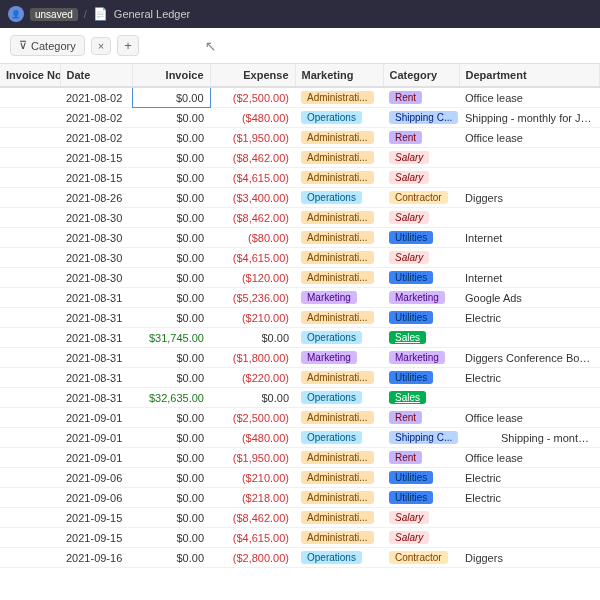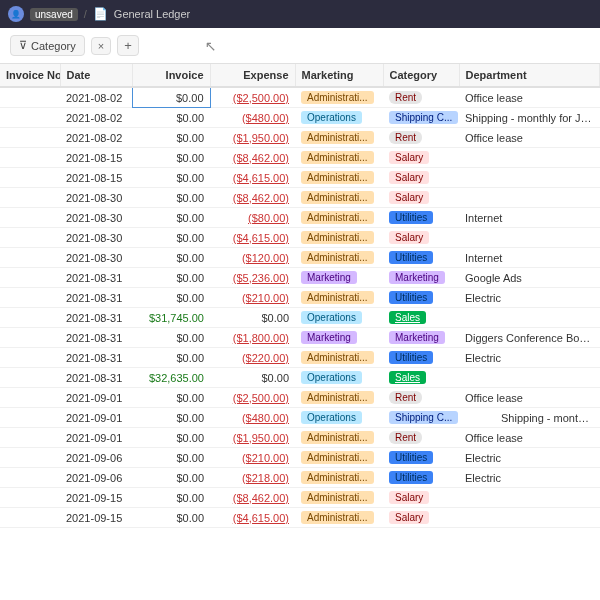--- a/index.html
+++ b/index.html
@@ -128,42 +128,41 @@
     tbody td {
       padding: 3px 6px;
       color: #333;
       white-space: nowrap;
       overflow: hidden;
       text-overflow: ellipsis;
       font-size: 11px;
     }
     .expense-cell {
       color: #cc3333;
-      text-decoration: underline;
     }
     .expense-zero {
       color: #333;
     }
     .active-cell {
       border: 1px solid #4a90d9;
       background: #fff;
     }
     .tag {
       display: inline-block;
       padding: 1px 6px;
       border-radius: 3px;
       font-size: 10px;
       font-weight: 500;
     }
     .tag-admin { background: #ffe0b0; color: #7a4800; }
     .tag-operations { background: #b8e8ff; color: #005a80; }
     .tag-marketing { background: #d4b8ff; color: #4a0080; }
-    .tag-rent { background: #e5e5e5; color: #800000; border-radius: 6px; }
+    .tag-rent { background: #c4b5fd; color: #800000; }
     .tag-shipping { background: #b8d4ff; color: #002080; }
-    .tag-salary { background: #ffe0e0; color: #800000; }
+    .tag-salary { background: #ffe0e0; color: #800000; font-style: italic; }
     .tag-cogs { background: #d0ffe0; color: #005000; }
     .tag-contractor { background: #ffe8b8; color: #804000; }
     .tag-utilities { background: #3b82f6; color: #003060; }
     .tag-sales { background: #00b050; color: #fff; text-decoration: underline; }
     .tag-marketing-cat { background: #d4b8ff; color: #4a0080; }
   </style>
 </head>
 <body>
 
 <div class="top-bar">
@@ -238,20 +237,29 @@
     <td></td>
     <td>2021-08-15</td>
     <td class="num" style="">$0.00</td>
     <td class="num expense-cell">($4,615.00)</td>
     <td><span class="tag tag-admin">Administrati...</span></td>
     <td><span class="tag tag-salary">Salary</span></td>
     <td style="overflow:hidden;text-overflow:ellipsis;"></td>
   </tr>
         <tr>
     <td></td>
+    <td>2021-08-26</td>
+    <td class="num" style="">$0.00</td>
+    <td class="num expense-cell">($3,400.00)</td>
+    <td><span class="tag tag-operations">Operations</span></td>
+    <td><span class="tag tag-contractor">Contractor</span></td>
+    <td style="overflow:hidden;text-overflow:ellipsis;">Diggers</td>
+  </tr>
+        <tr>
+    <td></td>
     <td>2021-08-30</td>
     <td class="num" style="">$0.00</td>
     <td class="num expense-cell">($8,462.00)</td>
     <td><span class="tag tag-admin">Administrati...</span></td>
     <td><span class="tag tag-salary">Salary</span></td>
     <td style="overflow:hidden;text-overflow:ellipsis;"></td>
   </tr>
         <tr>
     <td></td>
     <td>2021-08-30</td>
@@ -388,16 +396,25 @@
     <td style="overflow:hidden;text-overflow:ellipsis;"></td>
   </tr>
         <tr>
     <td></td>
     <td>2021-09-15</td>
     <td class="num" style="">$0.00</td>
     <td class="num expense-cell">($4,615.00)</td>
     <td><span class="tag tag-admin">Administrati...</span></td>
     <td><span class="tag tag-salary">Salary</span></td>
     <td style="overflow:hidden;text-overflow:ellipsis;"></td>
+  </tr>
+        <tr>
+    <td></td>
+    <td>2021-09-16</td>
+    <td class="num" style="">$0.00</td>
+    <td class="num expense-cell">($2,800.00)</td>
+    <td><span class="tag tag-operations">Operations</span></td>
+    <td><span class="tag tag-contractor">Contractor</span></td>
+    <td style="overflow:hidden;text-overflow:ellipsis;">Diggers</td>
   </tr>
       </tbody>
   </table>
 </div>
 
 </body></html>

